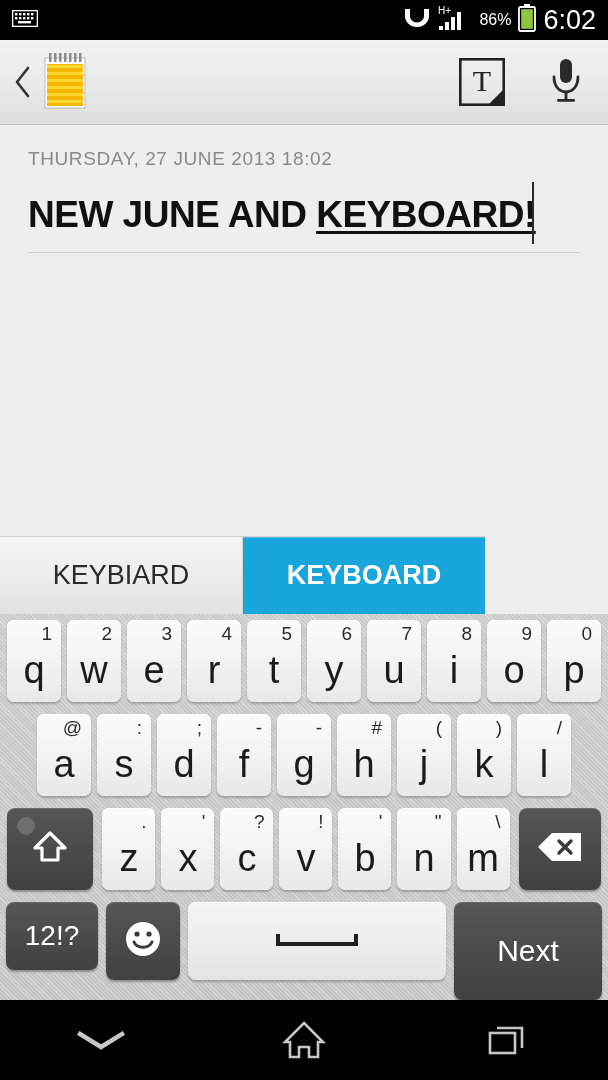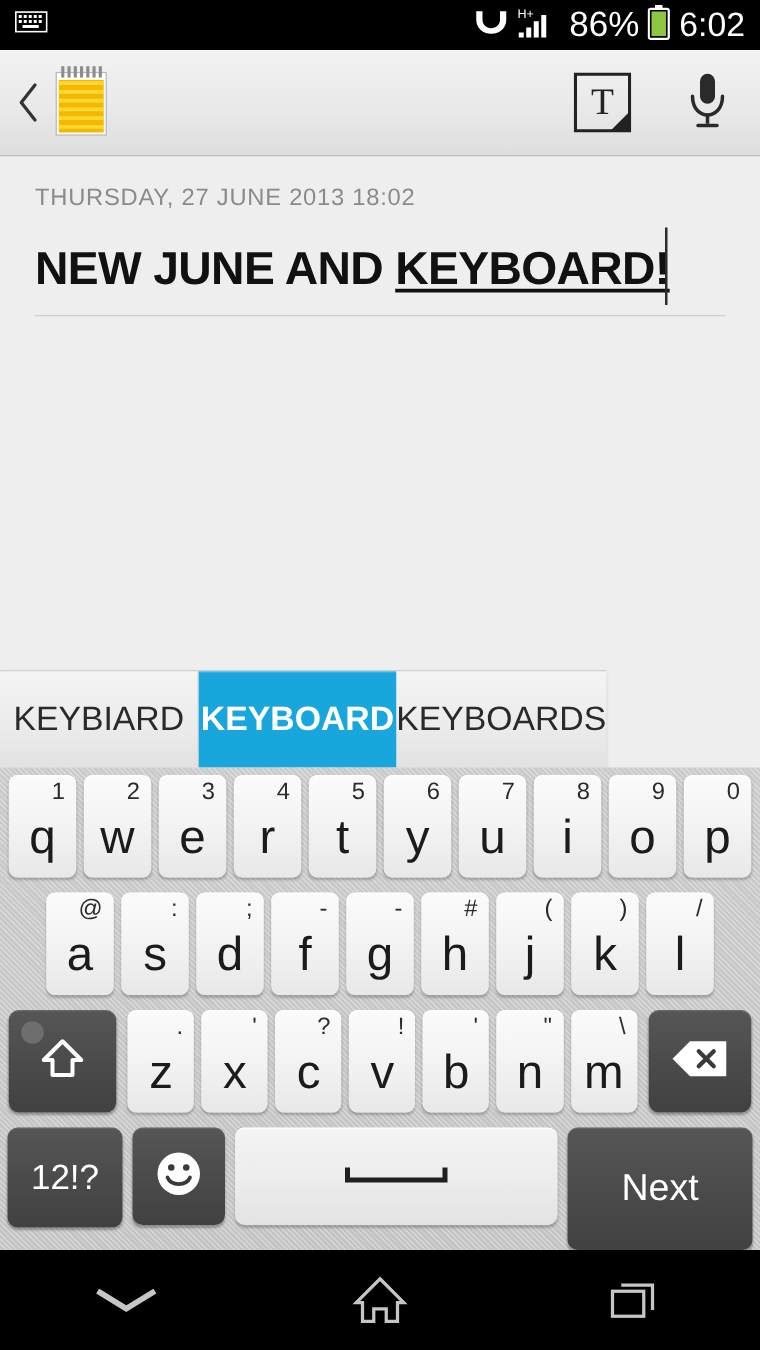--- a/index.html
+++ b/index.html
@@ -10,21 +10,21 @@
 
   
   .statusbar {
     position:absolute; top:0; left:0; width:608px; height:40px;
     background:#000; color:#fff; display:flex; align-items:center;
     padding:0 12px;
   }
   .sb-left { display:flex; align-items:center; gap:8px; }
   .sb-right { margin-left:auto; display:flex; align-items:center; gap:7px; }
   .sb-time { font-size:27px; letter-spacing:0px; color:#fff; font-weight:400; line-height:1;text-align:center; }
-  .sb-batt-text { font-size:28px; color:#fff; line-height:1; }
+  .sb-batt-text { font-size:16px; color:#fff; line-height:1; }
 
   
   .toolbar {
     position:absolute; top:40px; left:0; width:608px; height:85px;
     background:linear-gradient(to bottom,#f2f2f2 0%, #e9e9e9 55%, #dedede 100%);
     border-bottom:1px solid #bdbdbd;
     display:flex; align-items:center;
   }
   .tb-back { width:34px; display:flex; justify-content:center; align-items:center; margin-left:6px; cursor:pointer;}
   .tb-notepad { margin-left:4px; cursor:pointer; }
@@ -112,21 +112,21 @@
   .r2 { padding-left:30px; padding-right:30px; }
   
   .r3 .key.letter { width:54px; height:82px; margin:0 3px; }
   .key.shift { width:88px; height:82px; margin:0 6px 0 4px; border-radius:8px; }
   .key.backspace { width:84px; height:82px; margin:0 4px 0 6px; border-radius:8px; }
   .shift-dot {
     position:absolute; top:9px; left:10px; width:18px; height:18px;
     border-radius:50%; background:#6e6e6e;
   }
   
-  .key.sym { width:92px; height:80px; border-radius:8px; margin-right:8px; }
+  .key.sym { width:92px; height:68px; border-radius:8px; margin-right:8px; }
   .key.emoji { width:74px; height:78px; border-radius:8px; margin-right:8px; }
   .key.space { flex:1; height:78px; border-radius:8px; margin-right:8px;
                 background:linear-gradient(to bottom,#f4f4f4 0%, #ededed 50%, #e3e3e3 100%);
                 align-items:center; }
   .key.next { width:148px; height:98px; border-radius:8px; }
   .key.next .main { font-size:30px; }
 
   
   .navbar {
     position:absolute; top:1000px; left:0; width:608px; height:80px;
@@ -243,21 +243,20 @@
     <div class="note-title-wrap">
       <div class="note-title"><span>NEW JUNE AND </span><span class="composing">KEYBOARD!</span></div>
       <div class="caret"></div>
     </div>
     <div class="note-rule"></div>
   </div>
 
   <div class="suggestions">
     <div class="sugg">KEYBIARD</div>
     <div class="sugg selected">KEYBOARD</div>
-    <div class="sugg">KEYBOARDS</div>
   </div>
 
   <div class="keyboard">
 
     <div class="krow r1">
       <div class="key">
           <span class="alt">1</span>
           <span class="main">q</span>
         </div>
       <div class="key">

